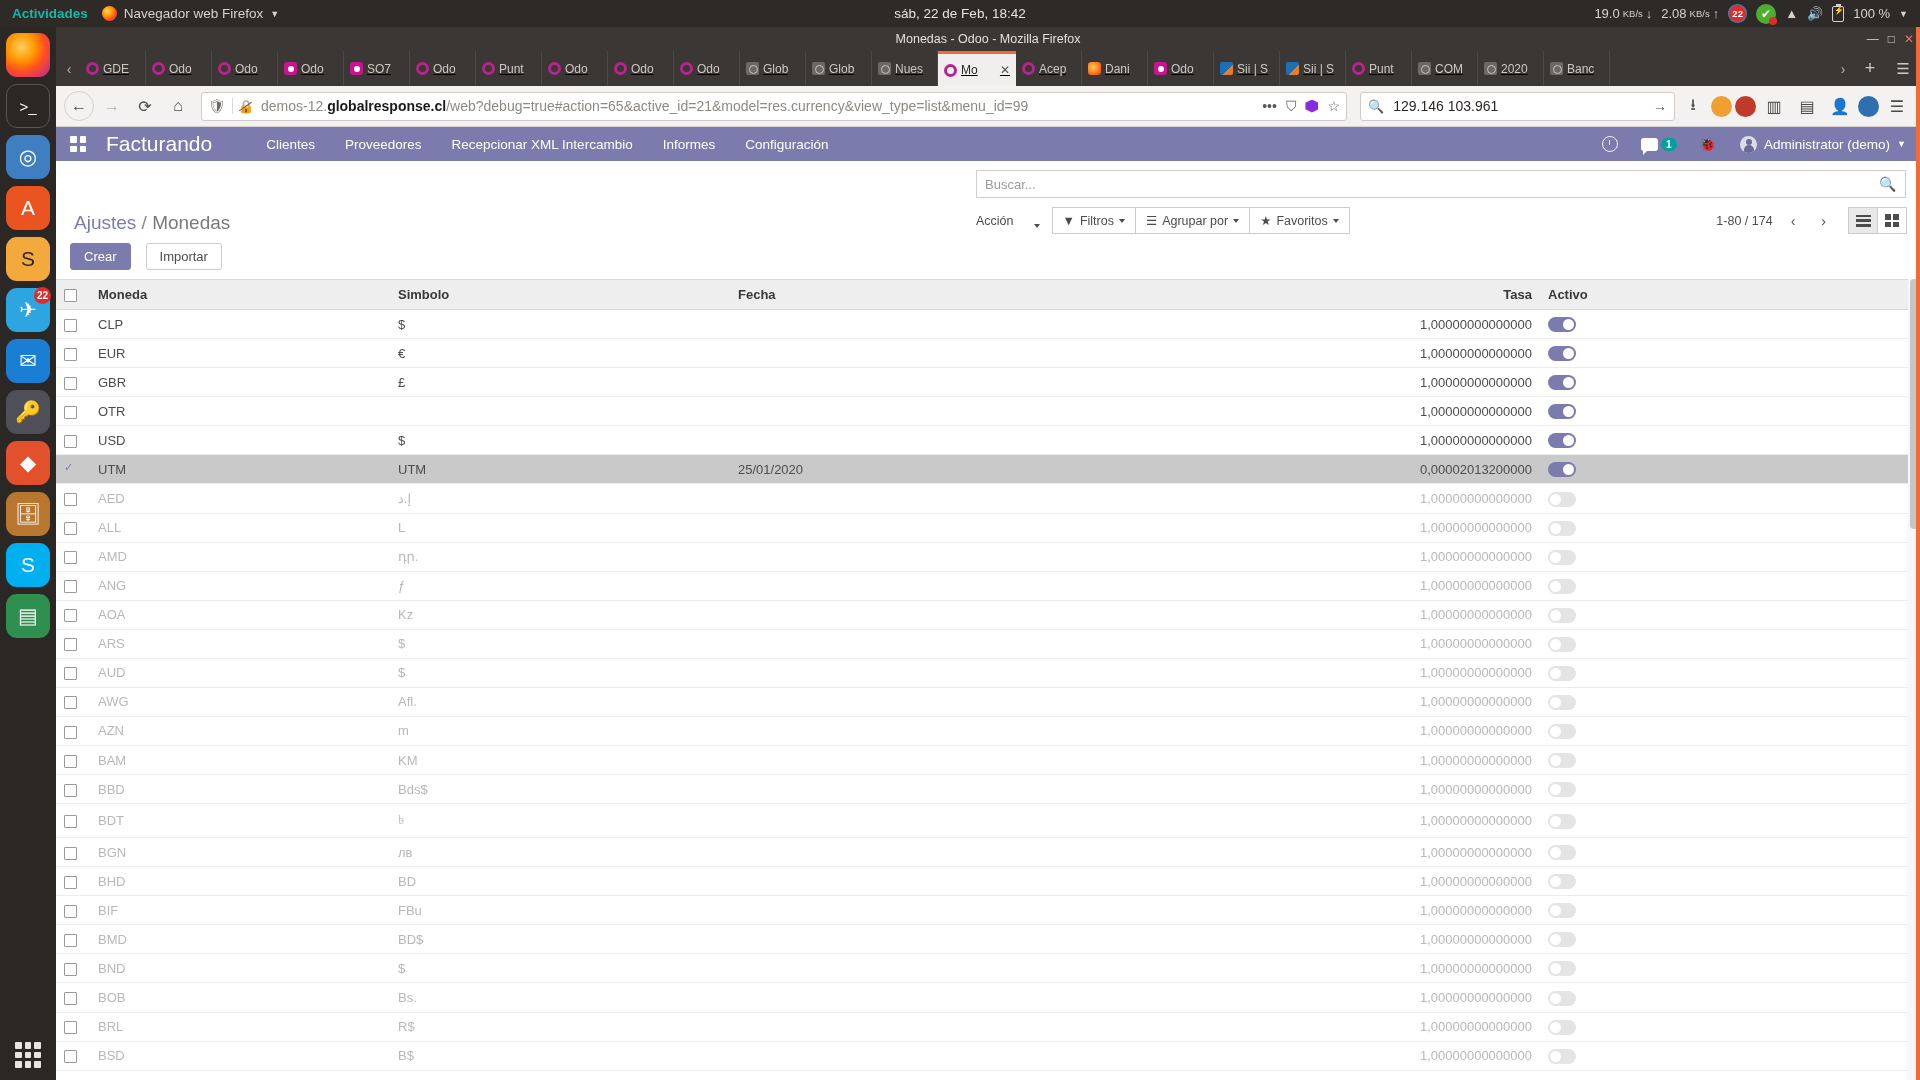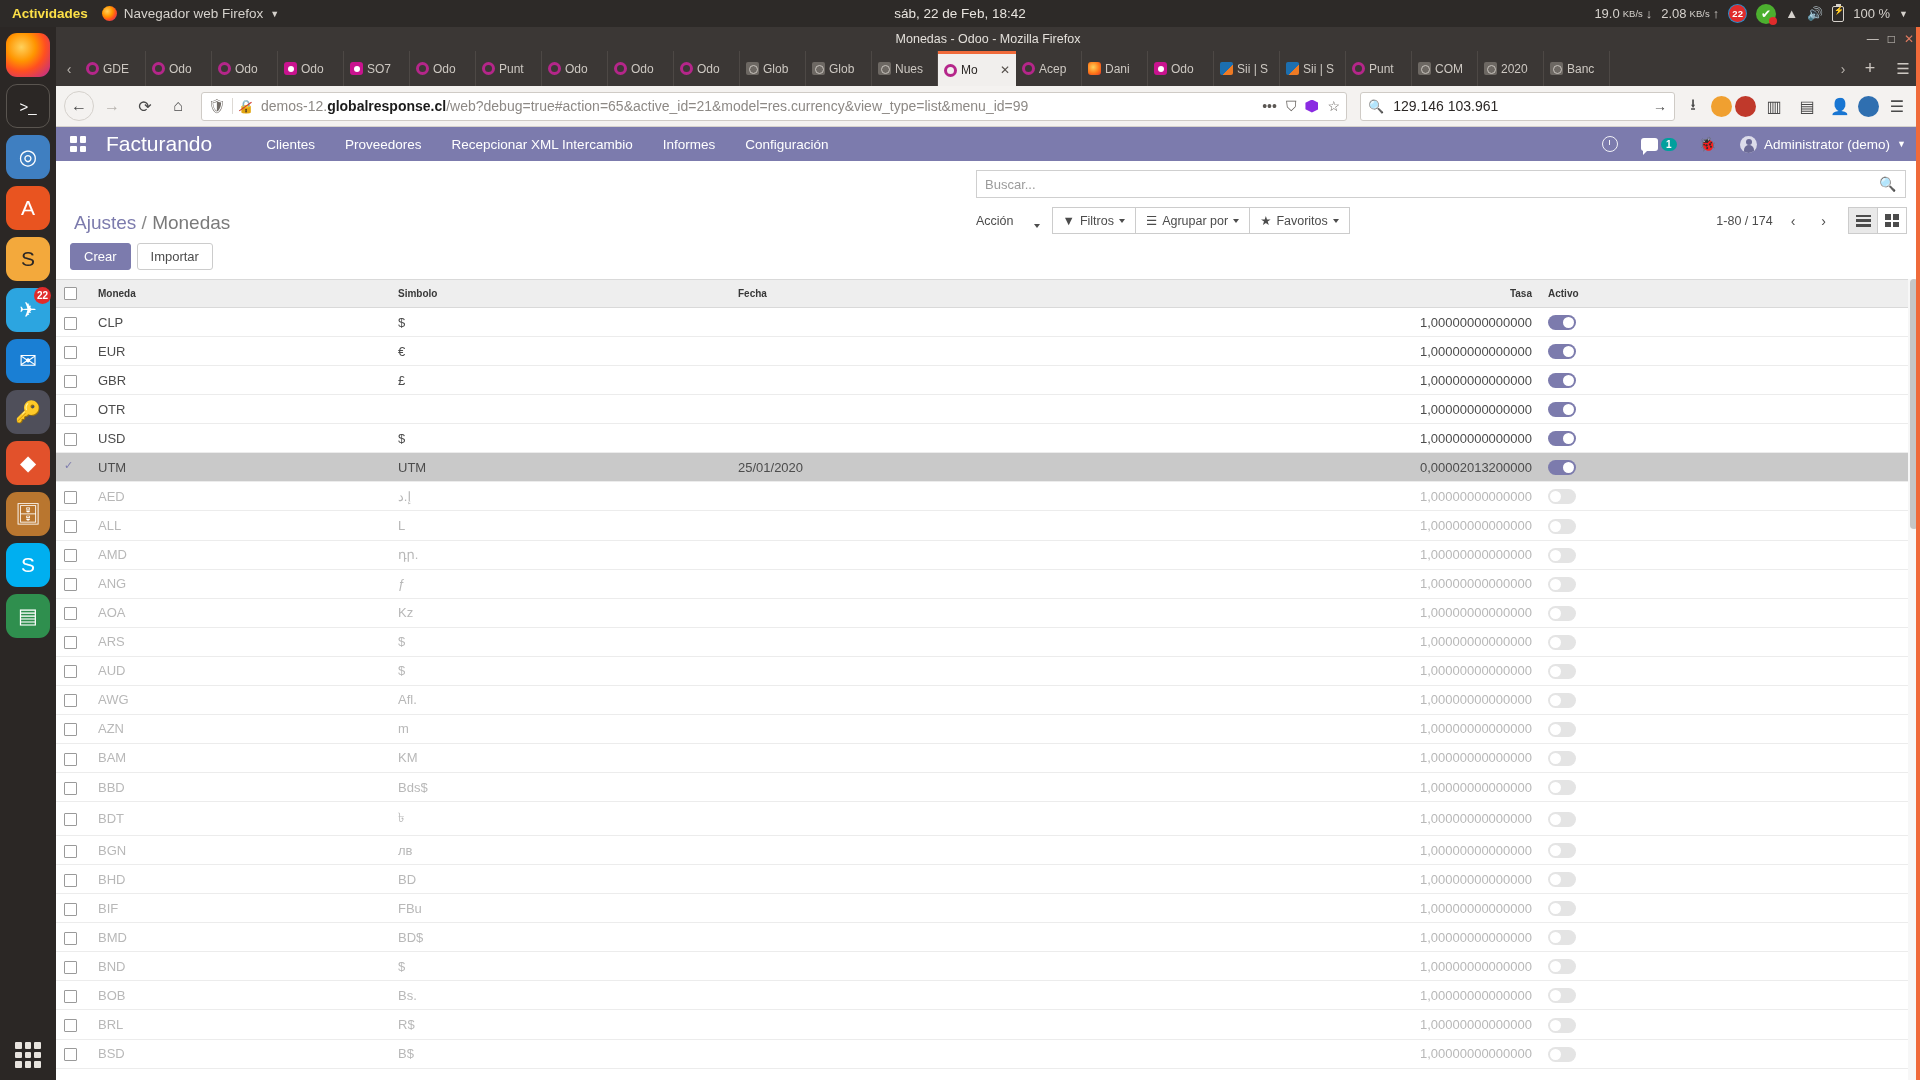--- a/index.html
+++ b/index.html
@@ -11,21 +11,21 @@
     background: #fff;
   }
 
   
   .gnome-bar {
     height: 27px; background: #2d2a28; color: #d6d2cd;
     display: flex; align-items: center; font-size: 13.5px;
     padding: 0 12px; position: relative;
   }
   .gnome-left { display: flex; align-items: center; gap: 14px; }
-  .gnome-activities { font-weight: bold; color: #fde047; font-size: 13.5px; }
+  .gnome-activities { font-weight: bold; color: #14b8a6; font-size: 13.5px; }
   .gnome-app { display: flex; align-items: center; gap: 7px; }
   .ff-mini {
     width: 15px; height: 15px; border-radius: 50%;
     background: radial-gradient(circle at 35% 35%, #ffd15c 0%, #ff9500 38%, #ff4f20 62%, #b5299a 100%);
     display: inline-block;
   }
   .gnome-center {
     position: absolute; left: 50%; transform: translateX(-50%);
     font-size: 13.5px; color: #e8e4df;
   }
@@ -100,21 +100,21 @@
 
   
   .ff-tabs {
     height: 35px; background: #3b3735; display: flex; align-items: stretch;
     flex: 0 0 auto; padding-left: 2px;
   }
   .tab-scroll-btn {
     width: 22px; display: flex; align-items: center; justify-content: center;
     color: #b9b4ae; font-size: 14px; flex: 0 0 auto;
   }
-  .tab-list { display: flex; align-items: stretch; overflow: hidden; flex: 1 1 auto; }
+  .tab-list { display: flex; align-items: stretch; overflow: hidden; flex: 1 1 auto; text-decoration: underline; }
   .tab {
     width: 66px; flex: 0 0 66px; display: flex; align-items: center; gap: 4px;
     padding: 0 6px; font-size: 12px; color: #cdc8c2; position: relative;
     border-right: 1px solid #4d4845; overflow: hidden; white-space: nowrap;
   }
   .tab.active {
     background: #f1efed; color: #2b2725; border-right: none;
     border-top: 3px solid #f06a3a; width: 78px; flex: 0 0 78px;
   }
   .tab .tab-label { overflow: hidden; text-overflow: clip; }
@@ -215,21 +215,21 @@
                     border-radius:50% 50% 0 0; background:#6b6a96; }
   .user-av::before { content:""; position:absolute; left:5.5px; top:3px; width:6px; height:6px;
                      border-radius:50%; background:#6b6a96; }
 
   
   .cp { flex: 0 0 auto; padding: 9px 14px 0 14px; background: #fff; }
   .cp-row { display: flex; align-items: flex-start; }
   .breadcrumb { font-size: 19px; color: #7c7bad; padding-left: 4px; margin-top: 42px; }
   .breadcrumb .sep { color: #8a8a8a; }
   .breadcrumb .cur { color: #7a7a7a; }
-  .cp-buttons { margin-top: 9px; display: flex; gap: 6px; }
+  .cp-buttons { margin-top: 9px; display: flex; gap: 15px; }
   .btn {
     font-size: 13px; padding: 5px 13px; border-radius: 3px; border: 1px solid #ccc;
     background: #fff; color: #4c4c4c;
   }
   .btn.primary { background: #7c7bad; border-color: #7c7bad; color: #fff; }
   .cp-right { margin-left: auto; width: 930px; }
   .search-odoo {
     height: 28px; border: 1px solid #cfcfcf; display: flex; align-items: center;
     padding: 0 8px; background: #fff;
   }
@@ -255,21 +255,21 @@
   .ico-list i { height: 2.5px; background: #4c4c4c; display: block; }
   .ico-kan { width: 14px; height: 13px; display: grid; grid-template-columns: 1fr 1fr;
              grid-template-rows: 1fr 1fr; gap: 2px; }
   .ico-kan i { background: #4c4c4c; display: block; }
 
   
   .listwrap { flex: 1 1 auto; overflow: hidden; margin-top: 9px; position: relative; }
   table.olist { width: 100%; border-collapse: collapse; table-layout: fixed; }
   table.olist th {
     background: #eee; border-bottom: 1px solid #d9d9d9; border-top: 1px solid #d9d9d9;
-    font-size: 10px; color: #383838; text-align: left; padding: 7px 8px; font-weight: bold;
+    font-size: 13px; color: #383838; text-align: left; padding: 7px 8px; font-weight: bold;
   }
   table.olist th.num { text-align: right; }
   table.olist td {
     font-size: 13px; color: #4c4c4c; padding: 6px 8px; border-bottom: 1px solid #ececec;
     white-space: nowrap; overflow: hidden;
   }
   table.olist td.num { text-align: right; }
   tr.row-sel td { background: #c9c9c9; }
   tr.row-inactive td { color: #b8b8b8; }
   td.cbcell, th.cbcell { width: 34px; padding-left: 12px; padding-right: 0; }

